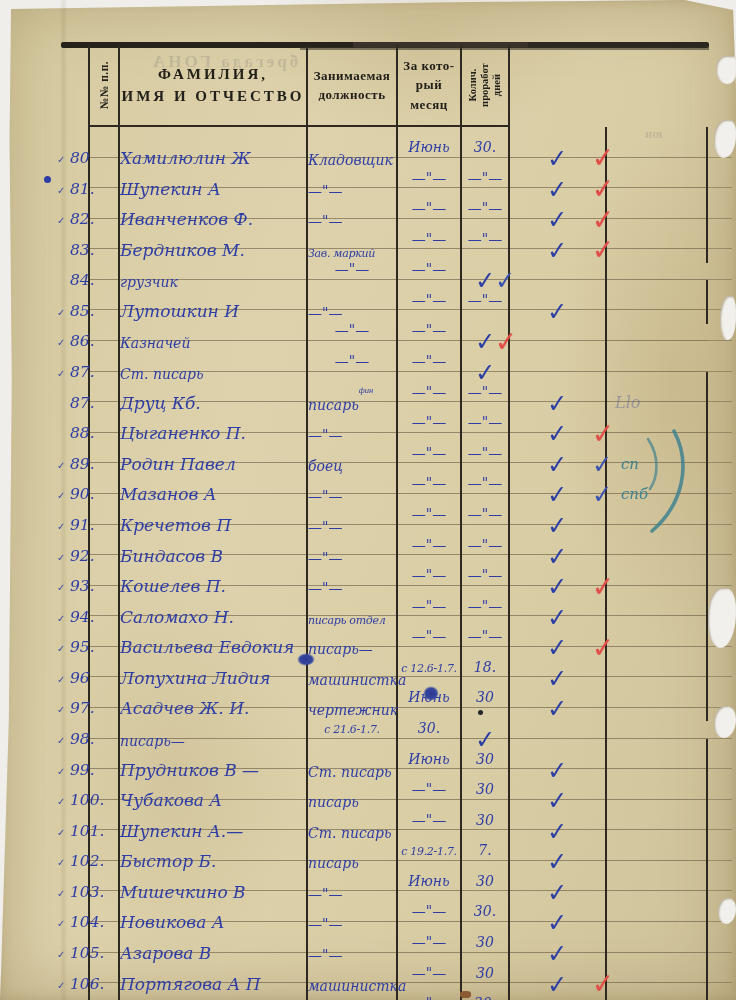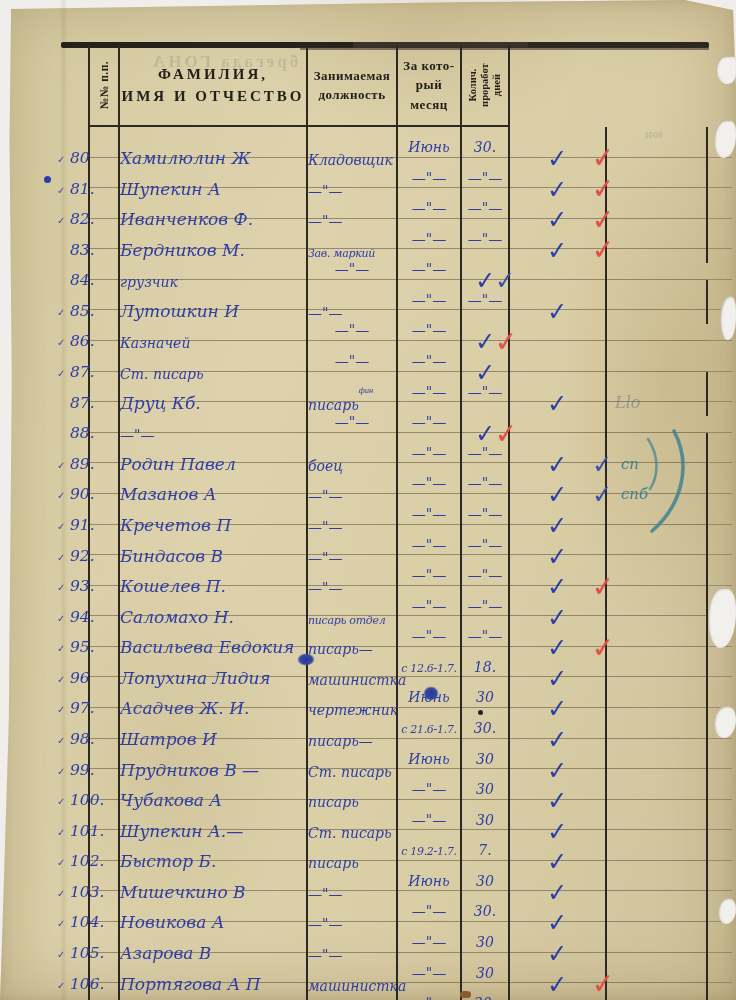--- a/index.html
+++ b/index.html
@@ -343,20 +343,23 @@
       <span class="hw note-txt faint">Llo</span>
     </div>
   </div>
 
   <div class="grid-row row">
     <div class="c">
 
       <span class="num">88.</span>
     </div>
     <div class="c">
+      <span class="hw nm">Цыганенко П.</span>
+    </div>
+    <div class="c">
       <span class="hw ps">—"—</span>
       <span class="pe"></span>
     </div>
     <div class="c">
       <span class="hw mo">—"—</span>
     </div>
     <div class="c">
       <span class="hw dy">—"—</span>
     </div>
     <div class="c married-cell">
@@ -608,23 +611,20 @@
     <div class="c note-cell">
 
       <span class="hw note-txt"></span>
     </div>
   </div>
 
   <div class="grid-row row">
     <div class="c">
       <span class="tick">✓</span>
       <span class="num">98.</span>
-    </div>
-    <div class="c">
-      <span class="hw nm">Шатров И</span>
     </div>
     <div class="c">
       <span class="hw ps">писарь—</span>
       <span class="pe"></span>
     </div>
     <div class="c">
       <span class="hw mo xs">с 21.6-1.7.</span>
     </div>
     <div class="c">
       <span class="hw dy">30.</span>

